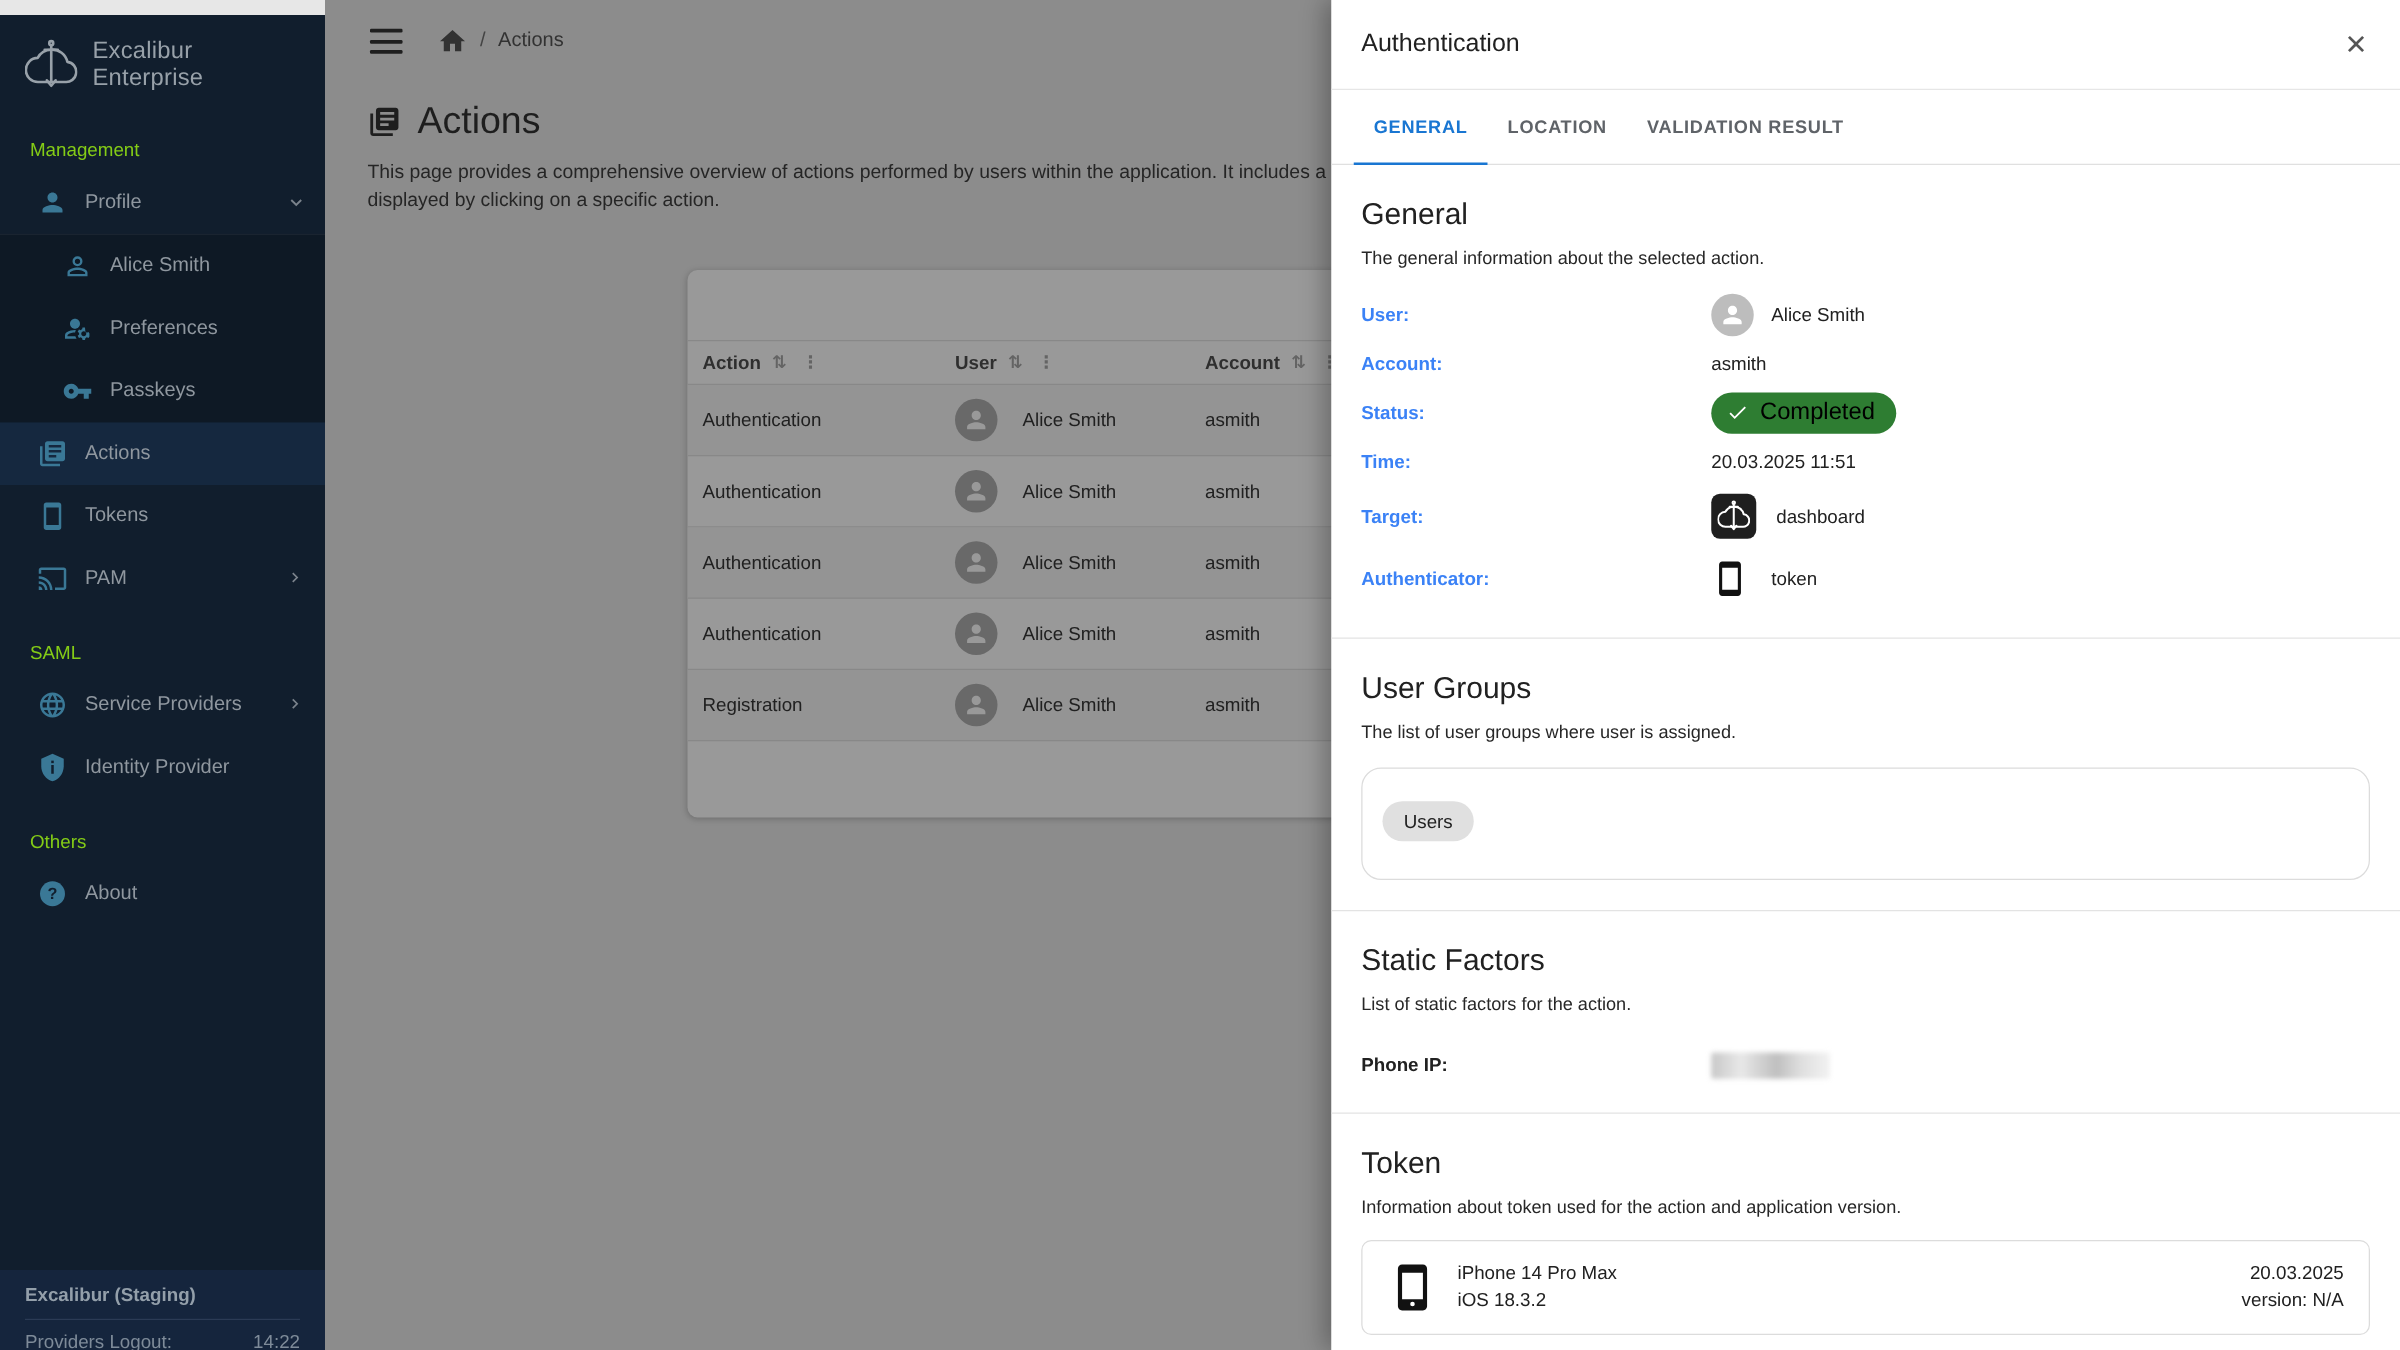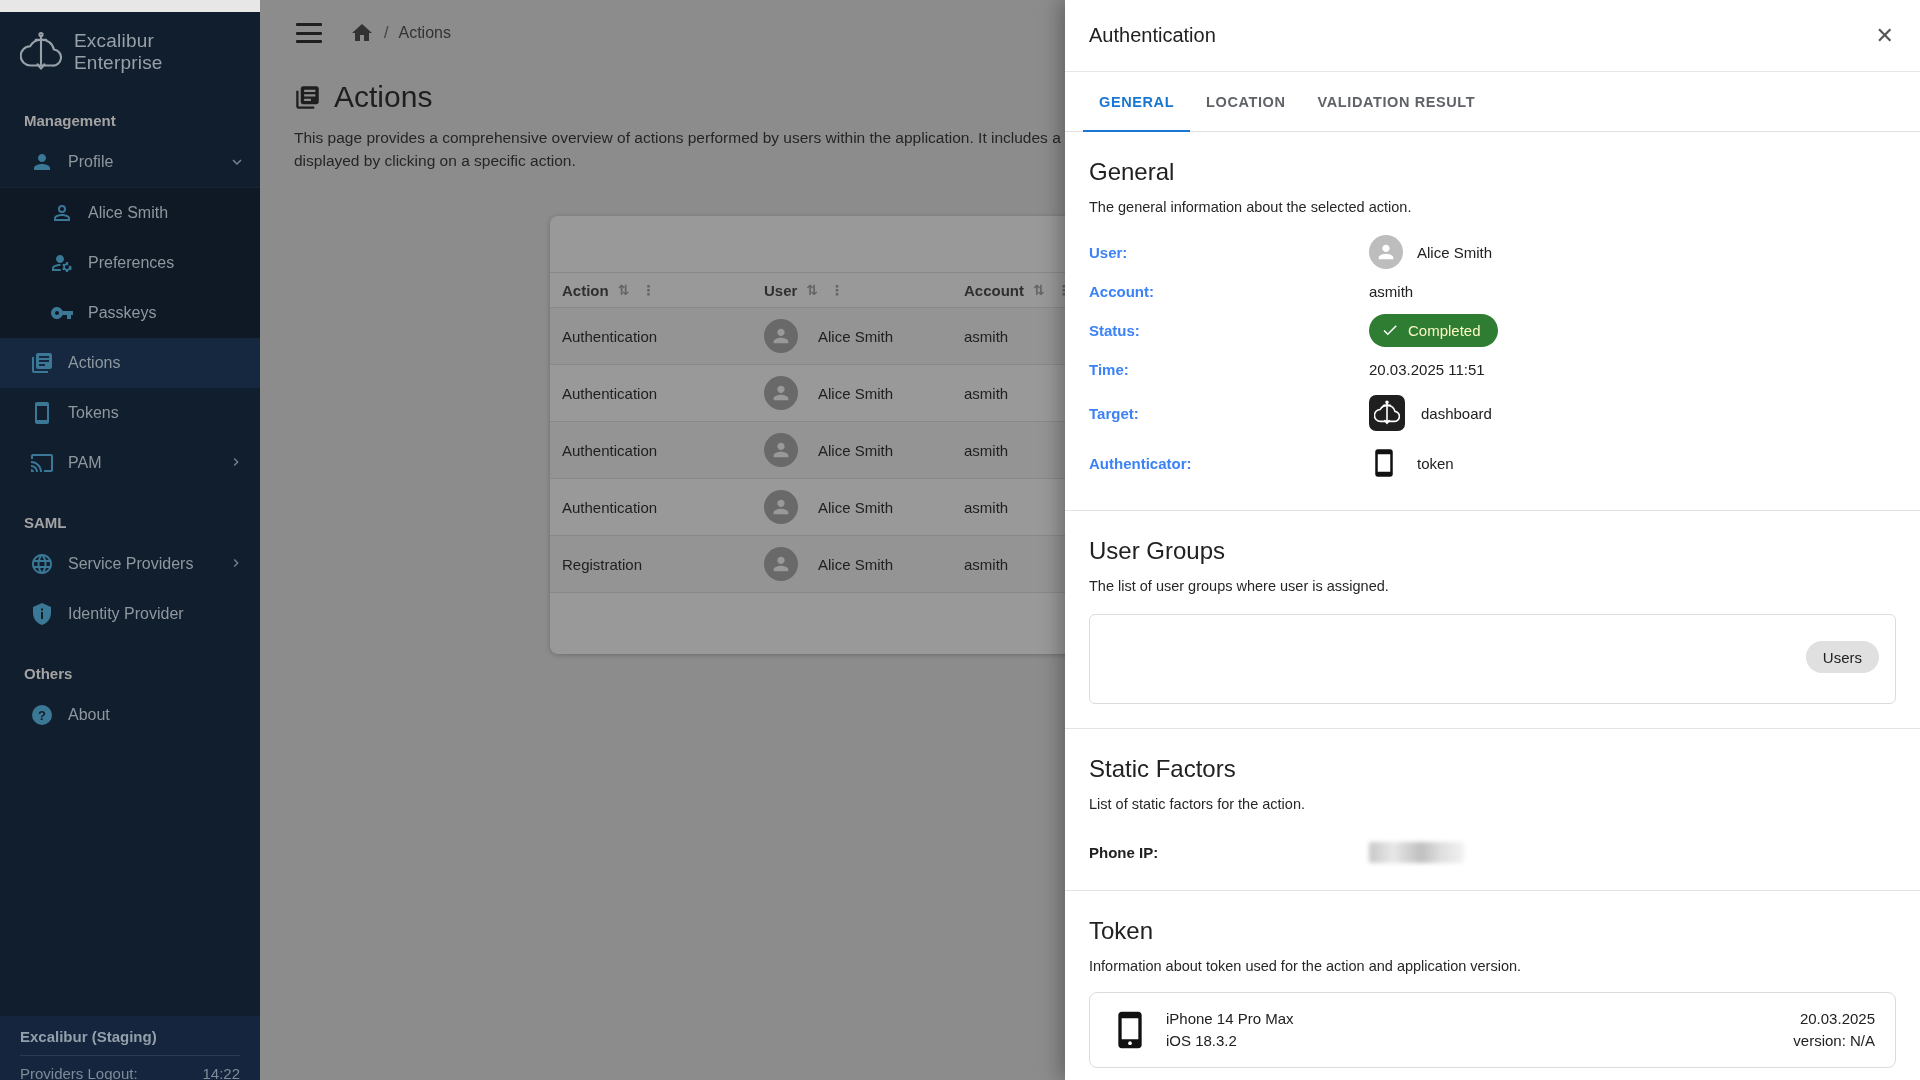--- a/index.html
+++ b/index.html
@@ -5,21 +5,21 @@
   * { box-sizing: border-box; margin: 0; padding: 0; }
   html,body { width:1920px; height:1080px; overflow:hidden; }
   body { font-family:"Liberation Sans", sans-serif; background:#e7e7e7; position:relative; }
   svg { display:block; }
 
   
   .sidebar { position:absolute; left:0; top:12px; width:260px; height:1080px; background:#111e2d; z-index:30; display:flex; flex-direction:column; }
   .app-header { display:flex; align-items:center; gap:12px; padding:18px 14px 20px 20px; }
   .app-logo { color:#98a1a9; }
   .app-name { color:#98a1a9; font-size:19px; letter-spacing:.2px; }
-  .section-label { color:#a3a3a3; font-weight:bold; font-size:15px; padding:18px 40px 8px 24px; }
+  .section-label { color:#84cc16; font-weight:normal; font-size:15px; padding:18px 40px 8px 24px; }
   .section-label.spaced { padding-top:26px; }
   .nav-item { display:flex; align-items:center; height:50px; padding:0 14px 0 30px; color:#8f979f; font-size:16px; cursor:pointer; position:relative; }
   .nav-item .nico { width:24px; height:24px; color:#3a7896; flex:0 0 24px; }
   .nav-item .nlabel { margin-left:14px; }
   .nav-item .chev { margin-left:auto; color:#7a828b; width:18px; height:18px; }
   .nav-item.selected { background:#15283f; }
   .nav-sub { background:rgba(0,0,0,0.16); border-top:1px solid rgba(255,255,255,0.05); }
   .nav-sub .nav-item { padding-left:50px; }
   .grow { flex:1 1 auto; }
   .side-footer { background:#15253d; padding:12px 20px 10px 20px; }
@@ -67,25 +67,25 @@
   .tab { padding:0 16px; display:flex; align-items:center; font-weight:bold; font-size:14.5px; letter-spacing:.6px; color:#5f6368; cursor:pointer; position:relative; }
   .tab.active { color:#1976d2; }
   .tab.active::after { content:""; position:absolute; left:0; right:0; bottom:-1px; height:2px; background:#1976d2; }
   .drawer-body { padding:0 24px; }
   .sec-head { margin-top:26px; font-size:24px; font-weight:400; color:#212121; }
   .sec-sub { margin-top:13px; font-size:14.5px; color:#272727; }
   .fields { margin-top:20px; }
   .frow { display:flex; align-items:center; min-height:34px; margin-bottom:5px; }
   .frow .flabel { width:280px; font-weight:bold; font-size:15px; color:#3b82f6; flex:0 0 280px; }
   .frow .fvalue { font-size:15px; color:#212121; display:flex; align-items:center; }
-  .chip-status { display:inline-flex; align-items:center; gap:9px; background:#2e7d32; color:#fef9c3; height:33px; padding:0 17px 0 12px; border-radius:17px; font-size:15px; }
+  .chip-status { display:inline-flex; align-items:center; gap:9px; background:#2e7d32; color:#000000; height:33px; padding:0 17px 0 12px; border-radius:17px; font-size:19px; }
   .target-tile { width:36px; height:36px; border-radius:7px; background:#1f1f1f; color:#ffffff; display:flex; align-items:center; justify-content:center; margin-right:16px; }
   .ph-big { color:#111111; margin-right:18px; }
   .divider { border:none; border-top:1px solid #e3e3e3; margin:24px -24px 0 -24px; }
-  .groups-card { margin-top:20px; border:1px solid #dcdcdc; border-radius:6px; padding:26px 16px 30px 16px;text-align:right; }
+  .groups-card { margin-top:20px; border:1px solid #dcdcdc; border-radius:16px; padding:26px 16px 30px 16px; }
   .chip-group { display:inline-flex; align-items:center; background:#e0e0e0; color:#212121; height:32px; padding:0 17px; border-radius:16px; font-size:15px; }
   .sf-row { display:flex; align-items:center; min-height:28px; }
   .sf-row .flabel { width:280px; font-weight:bold; font-size:15px; color:#212121; flex:0 0 280px; }
   .blur-ip { width:95px; height:21px; border-radius:2px; background:linear-gradient(90deg,#c7c7c7 0%,#e8e8e8 25%,#bfbfbf 55%,#dedede 75%,#f2f2f2 100%); filter:blur(2px); }
   .token-card { margin-top:18px; border:1px solid #dcdcdc; border-radius:8px; padding:15px 20px; display:flex; align-items:center; }
   .token-texts { margin-left:16px; font-size:15px; color:#212121; line-height:22px; }
   .token-right { margin-left:auto; text-align:right; font-size:15px; color:#212121; line-height:22px; }
 </style>
 </head>
 <body>

